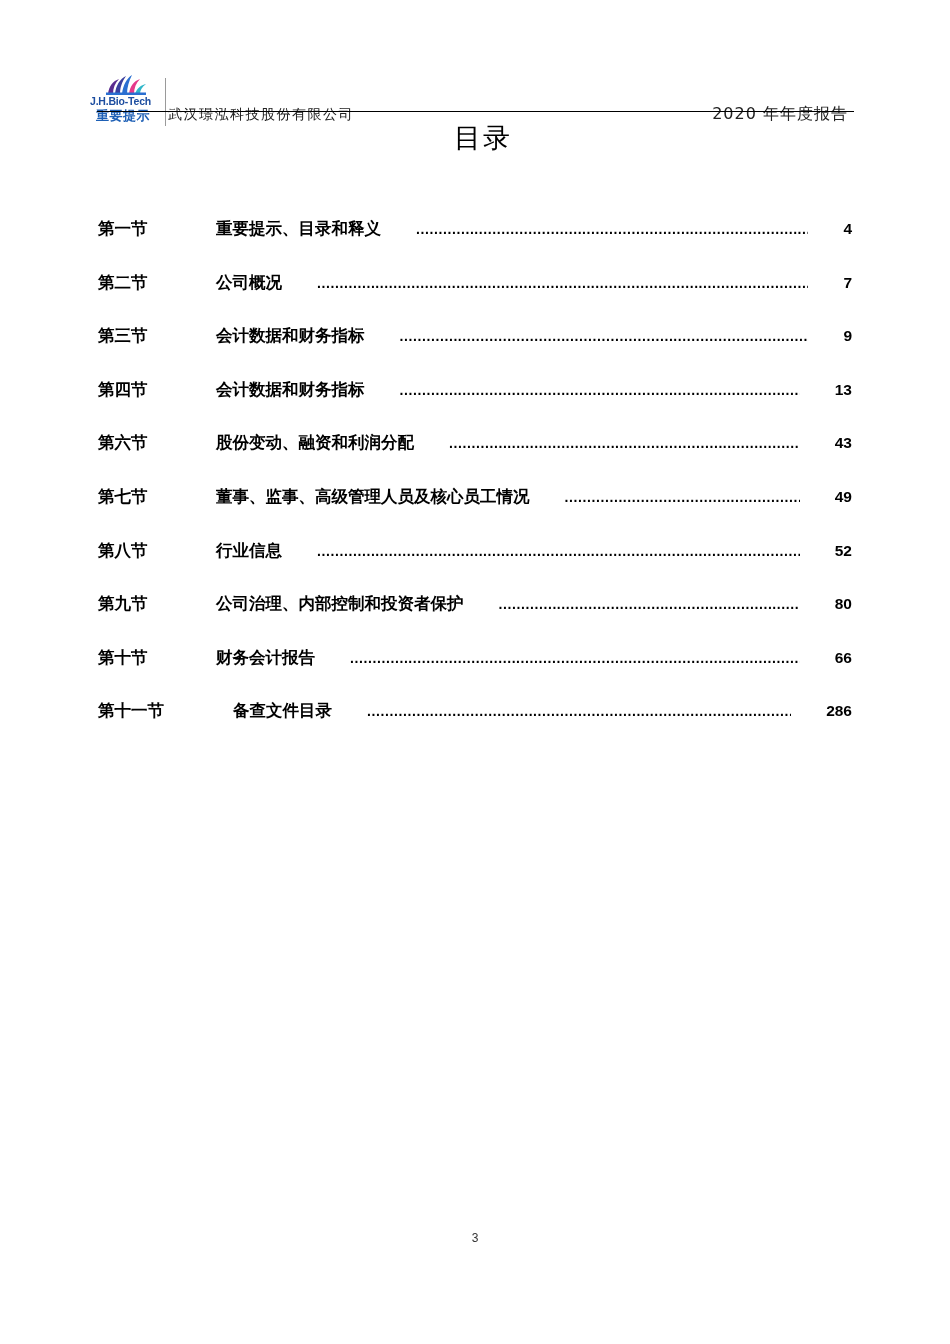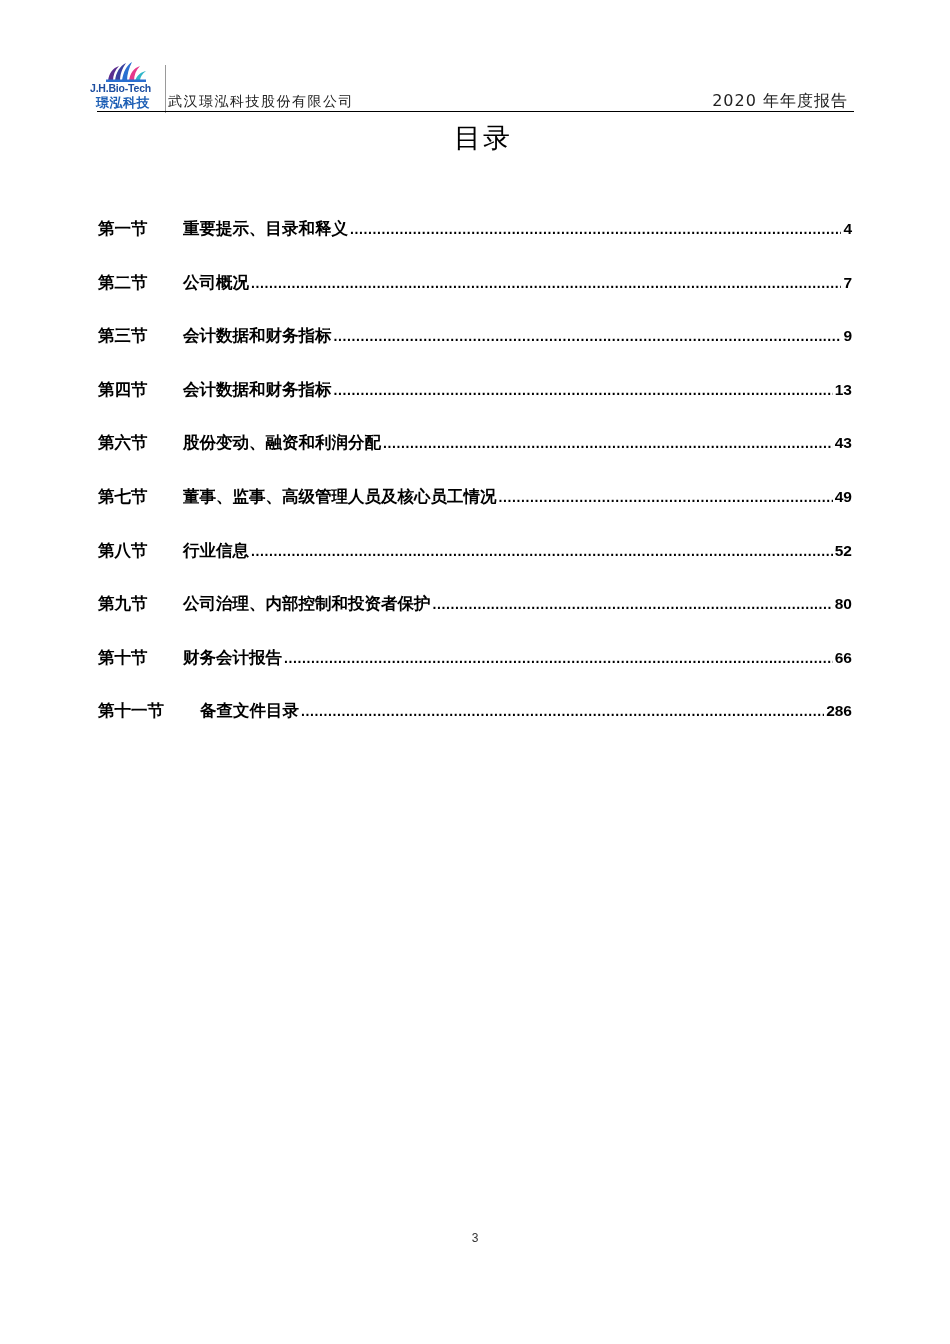--- a/index.html
+++ b/index.html
@@ -18,21 +18,21 @@
     .page {
       position: absolute;
       left: 0; top: 0;
       width: 950px; height: 1344px;
       background: #fff;
     }
     
     .header {
       position: absolute;
       left: 88px;
-      top: 60px;
+      top: 73px;
       width: 766px;
       height: 56px;
       text-align: right;
     }
     .header-rule {
       position: absolute;
       left: 97px;
       top: 111px;
       width: 757px;
       height: 0;
@@ -119,20 +119,21 @@
       width: 754px;
     }
     .toc-row {
       position: relative;
       display: flex;
       align-items: baseline;
       height: 53.6px;
       font-size: 16.5px;
       font-weight: bold;
       white-space: nowrap;
+      gap: 33px;
     }
     .toc-num {
       flex: 0 0 auto;
       width: 85px;
     }
     .toc-num.wide {
       width: 102px;
     }
     .toc-title {
       flex: 0 0 auto;
@@ -177,21 +178,21 @@
     <div class="logo">
       <svg class="logo-mark" viewBox="0 0 44 22">
         <path d="M4 21 C5 13 9 8 15 6 C11 10 9 15 9 21 Z" fill="#5b2c8f"></path>
         <path d="M11 21 C12 12 16 6 22 3 C18 9 16 14 16 21 Z" fill="#3a3f9e"></path>
         <path d="M18 21 C19 12 23 5 28 2 C25 8 23 14 23 21 Z" fill="#2a6fd1"></path>
         <path d="M25 21 C26 13 30 8 36 6 C32 10 30 15 30 21 Z" fill="#e6398a"></path>
         <path d="M31 21 C33 15 37 12 42 11 C38 14 36 17 36 21 Z" fill="#2fb6c9"></path>
         <rect x="2" y="19.5" width="40" height="2.5" fill="#2a6fd1"></rect>
       </svg>
       <div class="logo-en">J.H.Bio-Tech</div>
-      <div class="logo-cn">璟泓科技</div>
+      <div class="logo-cn">重要提示</div>
     </div>
     <div class="logo-divider"></div>
     <div class="company-name">武汉璟泓科技股份有限公司</div>
     <div class="report-title">2020 年年度报告</div>
   </div>
   <div class="header-rule"></div>
 
   <h1 class="toc-heading" style="margin:0;padding-left:8px;">目录</h1>
 
   <div class="toc">

